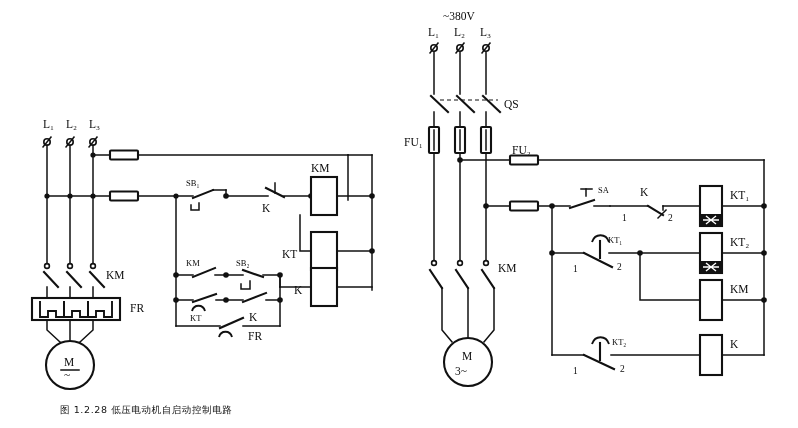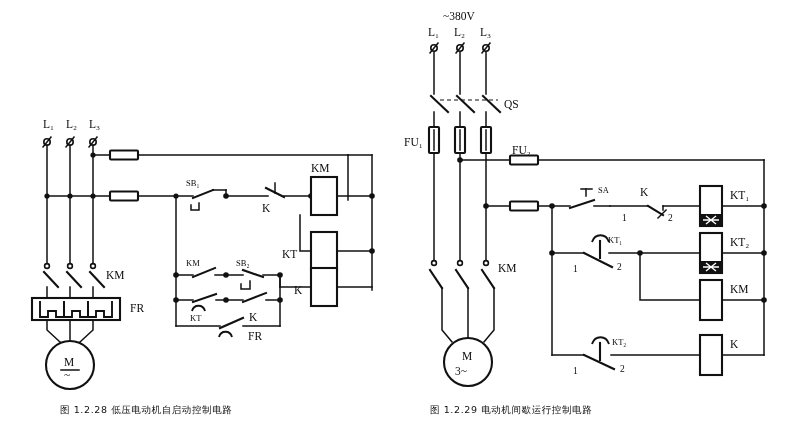--- a/index.html
+++ b/index.html
@@ -378,15 +378,14 @@
         <path class="wire" d="M494 288 L494 330 L484 342"></path>
       </g>
 
       <circle class="part" cx="468" cy="362" r="24"></circle>
       <text class="lbl" x="462" y="360">M</text>
       <text class="lbl" x="455" y="375">3~</text>
     </g>
   </svg>
 
   <div class="cap" id="cap-left">图 1.2.28  低压电动机自启动控制电路</div>
-  <div class="cap" id="cap-right">图 1.2.29  电动机间歇运行控制电路</div>
 
 </div>
 
 </body></html>

